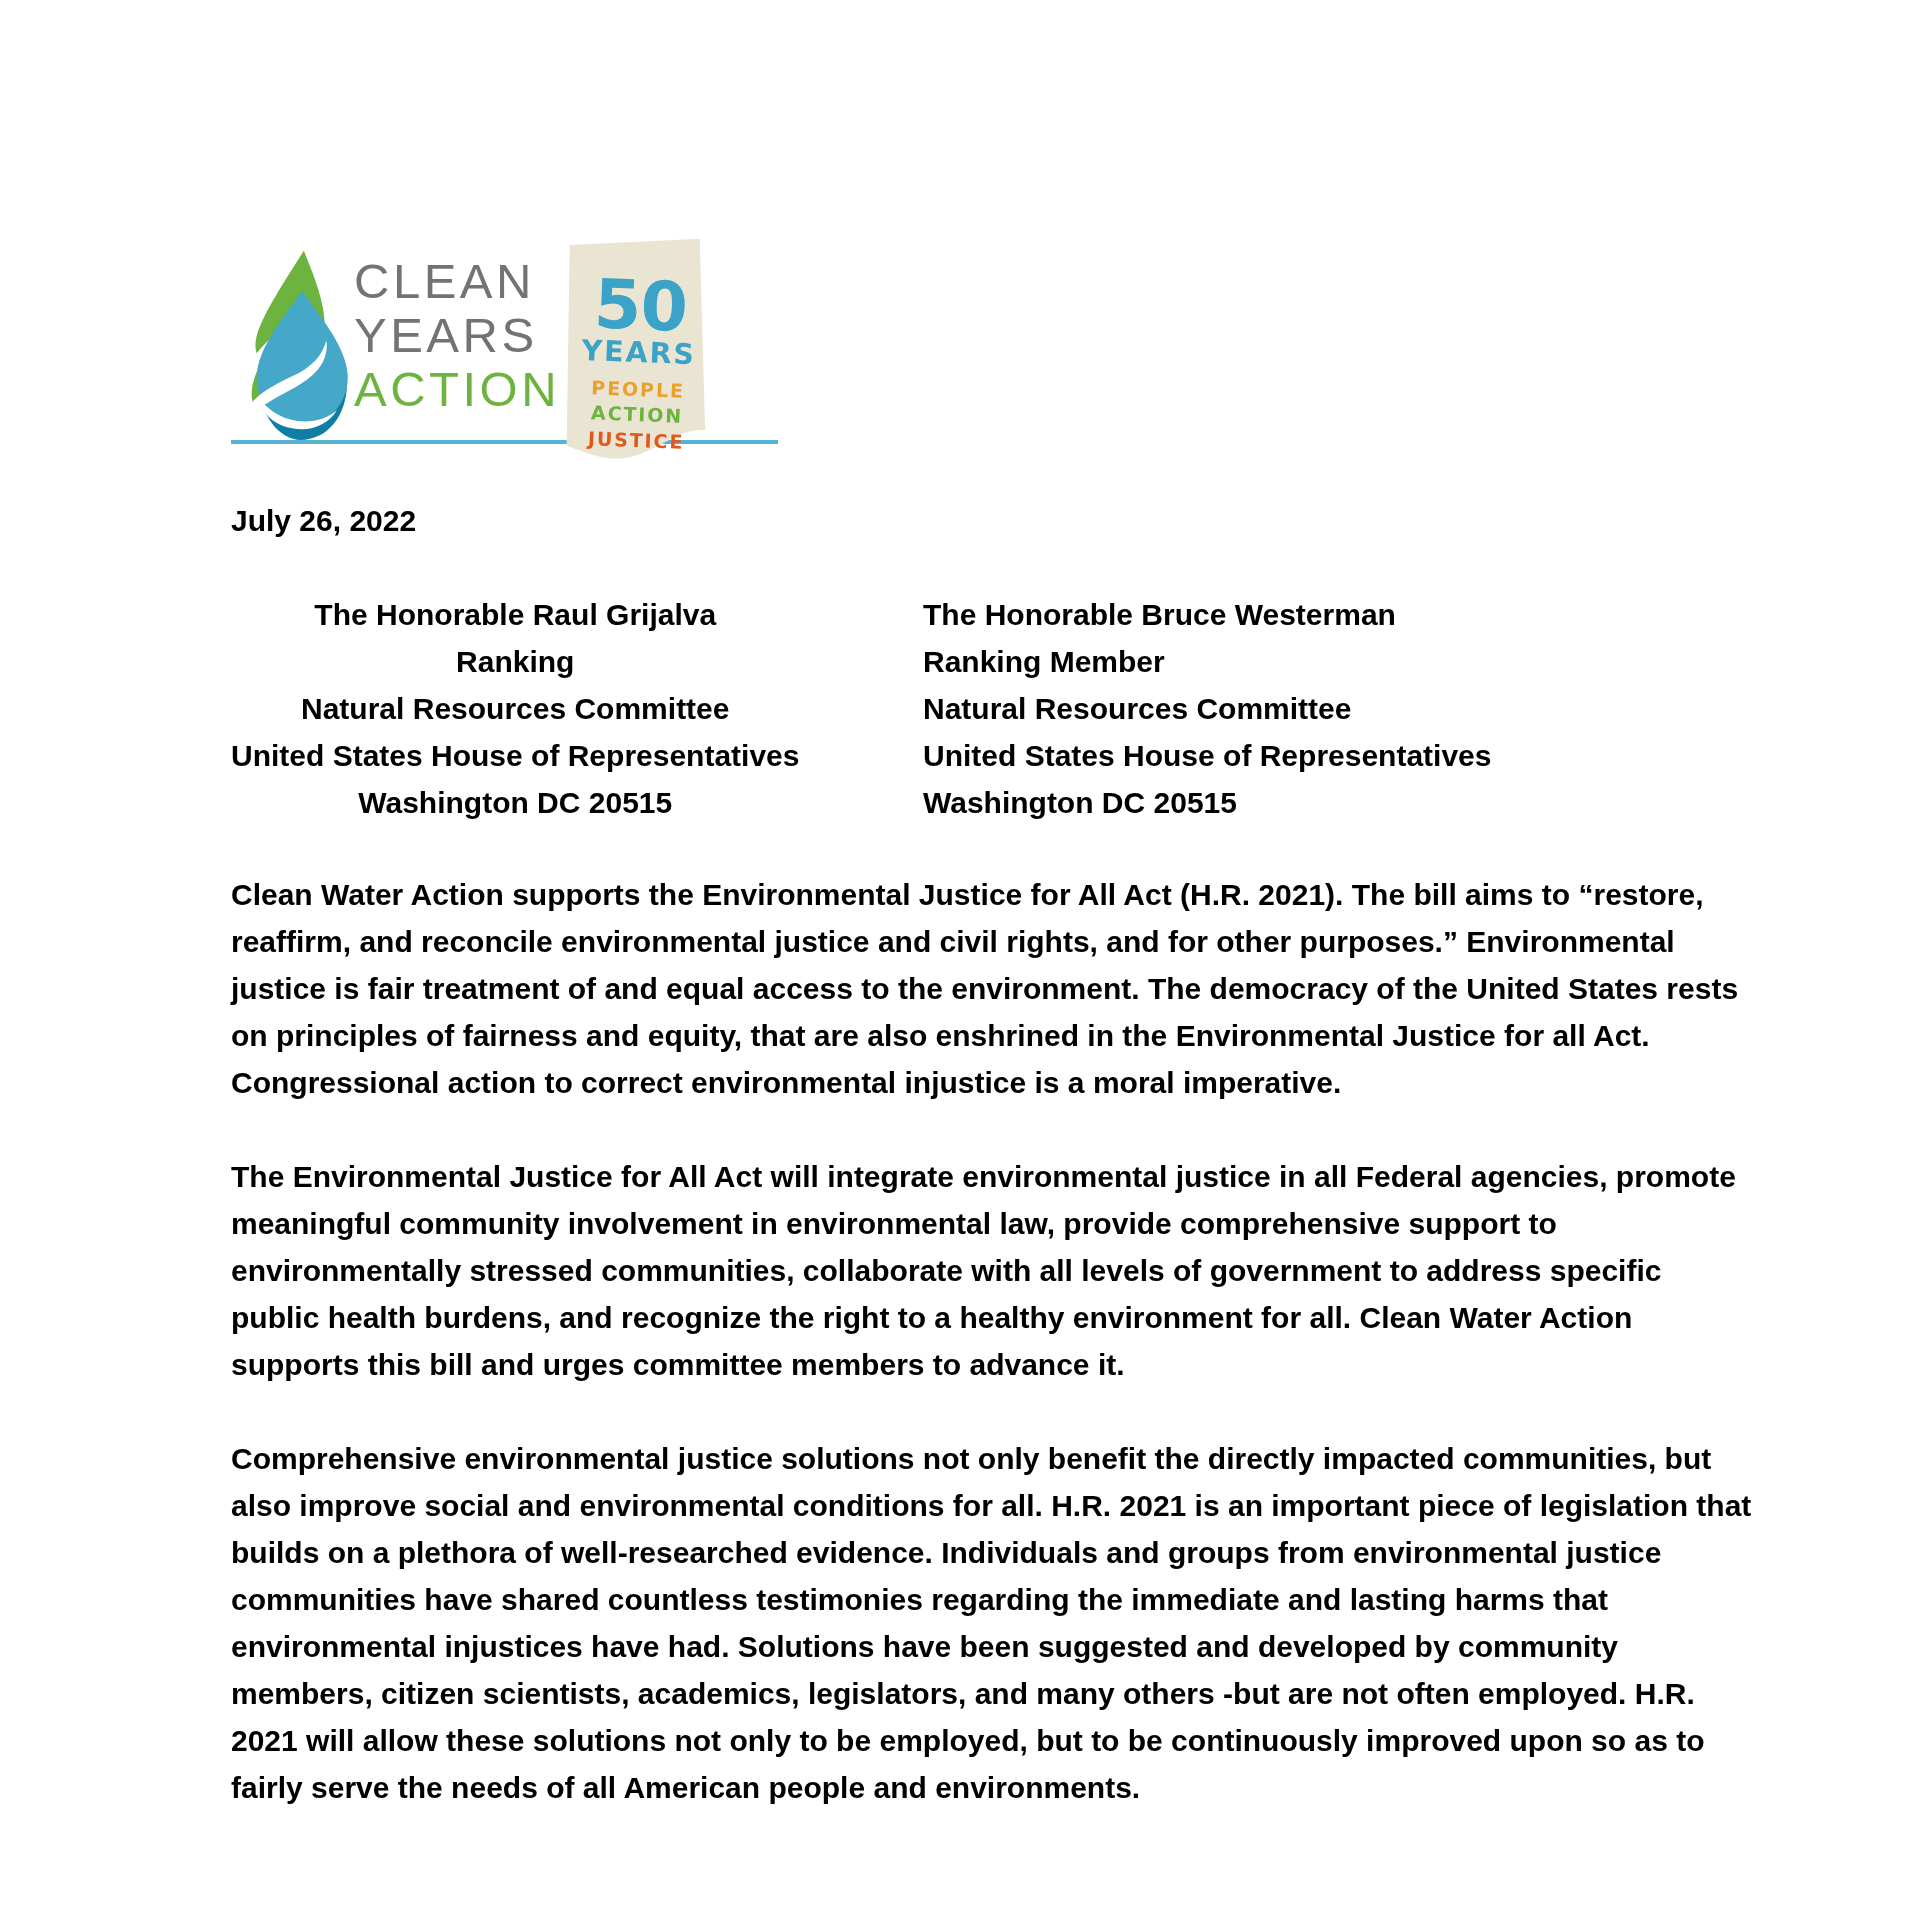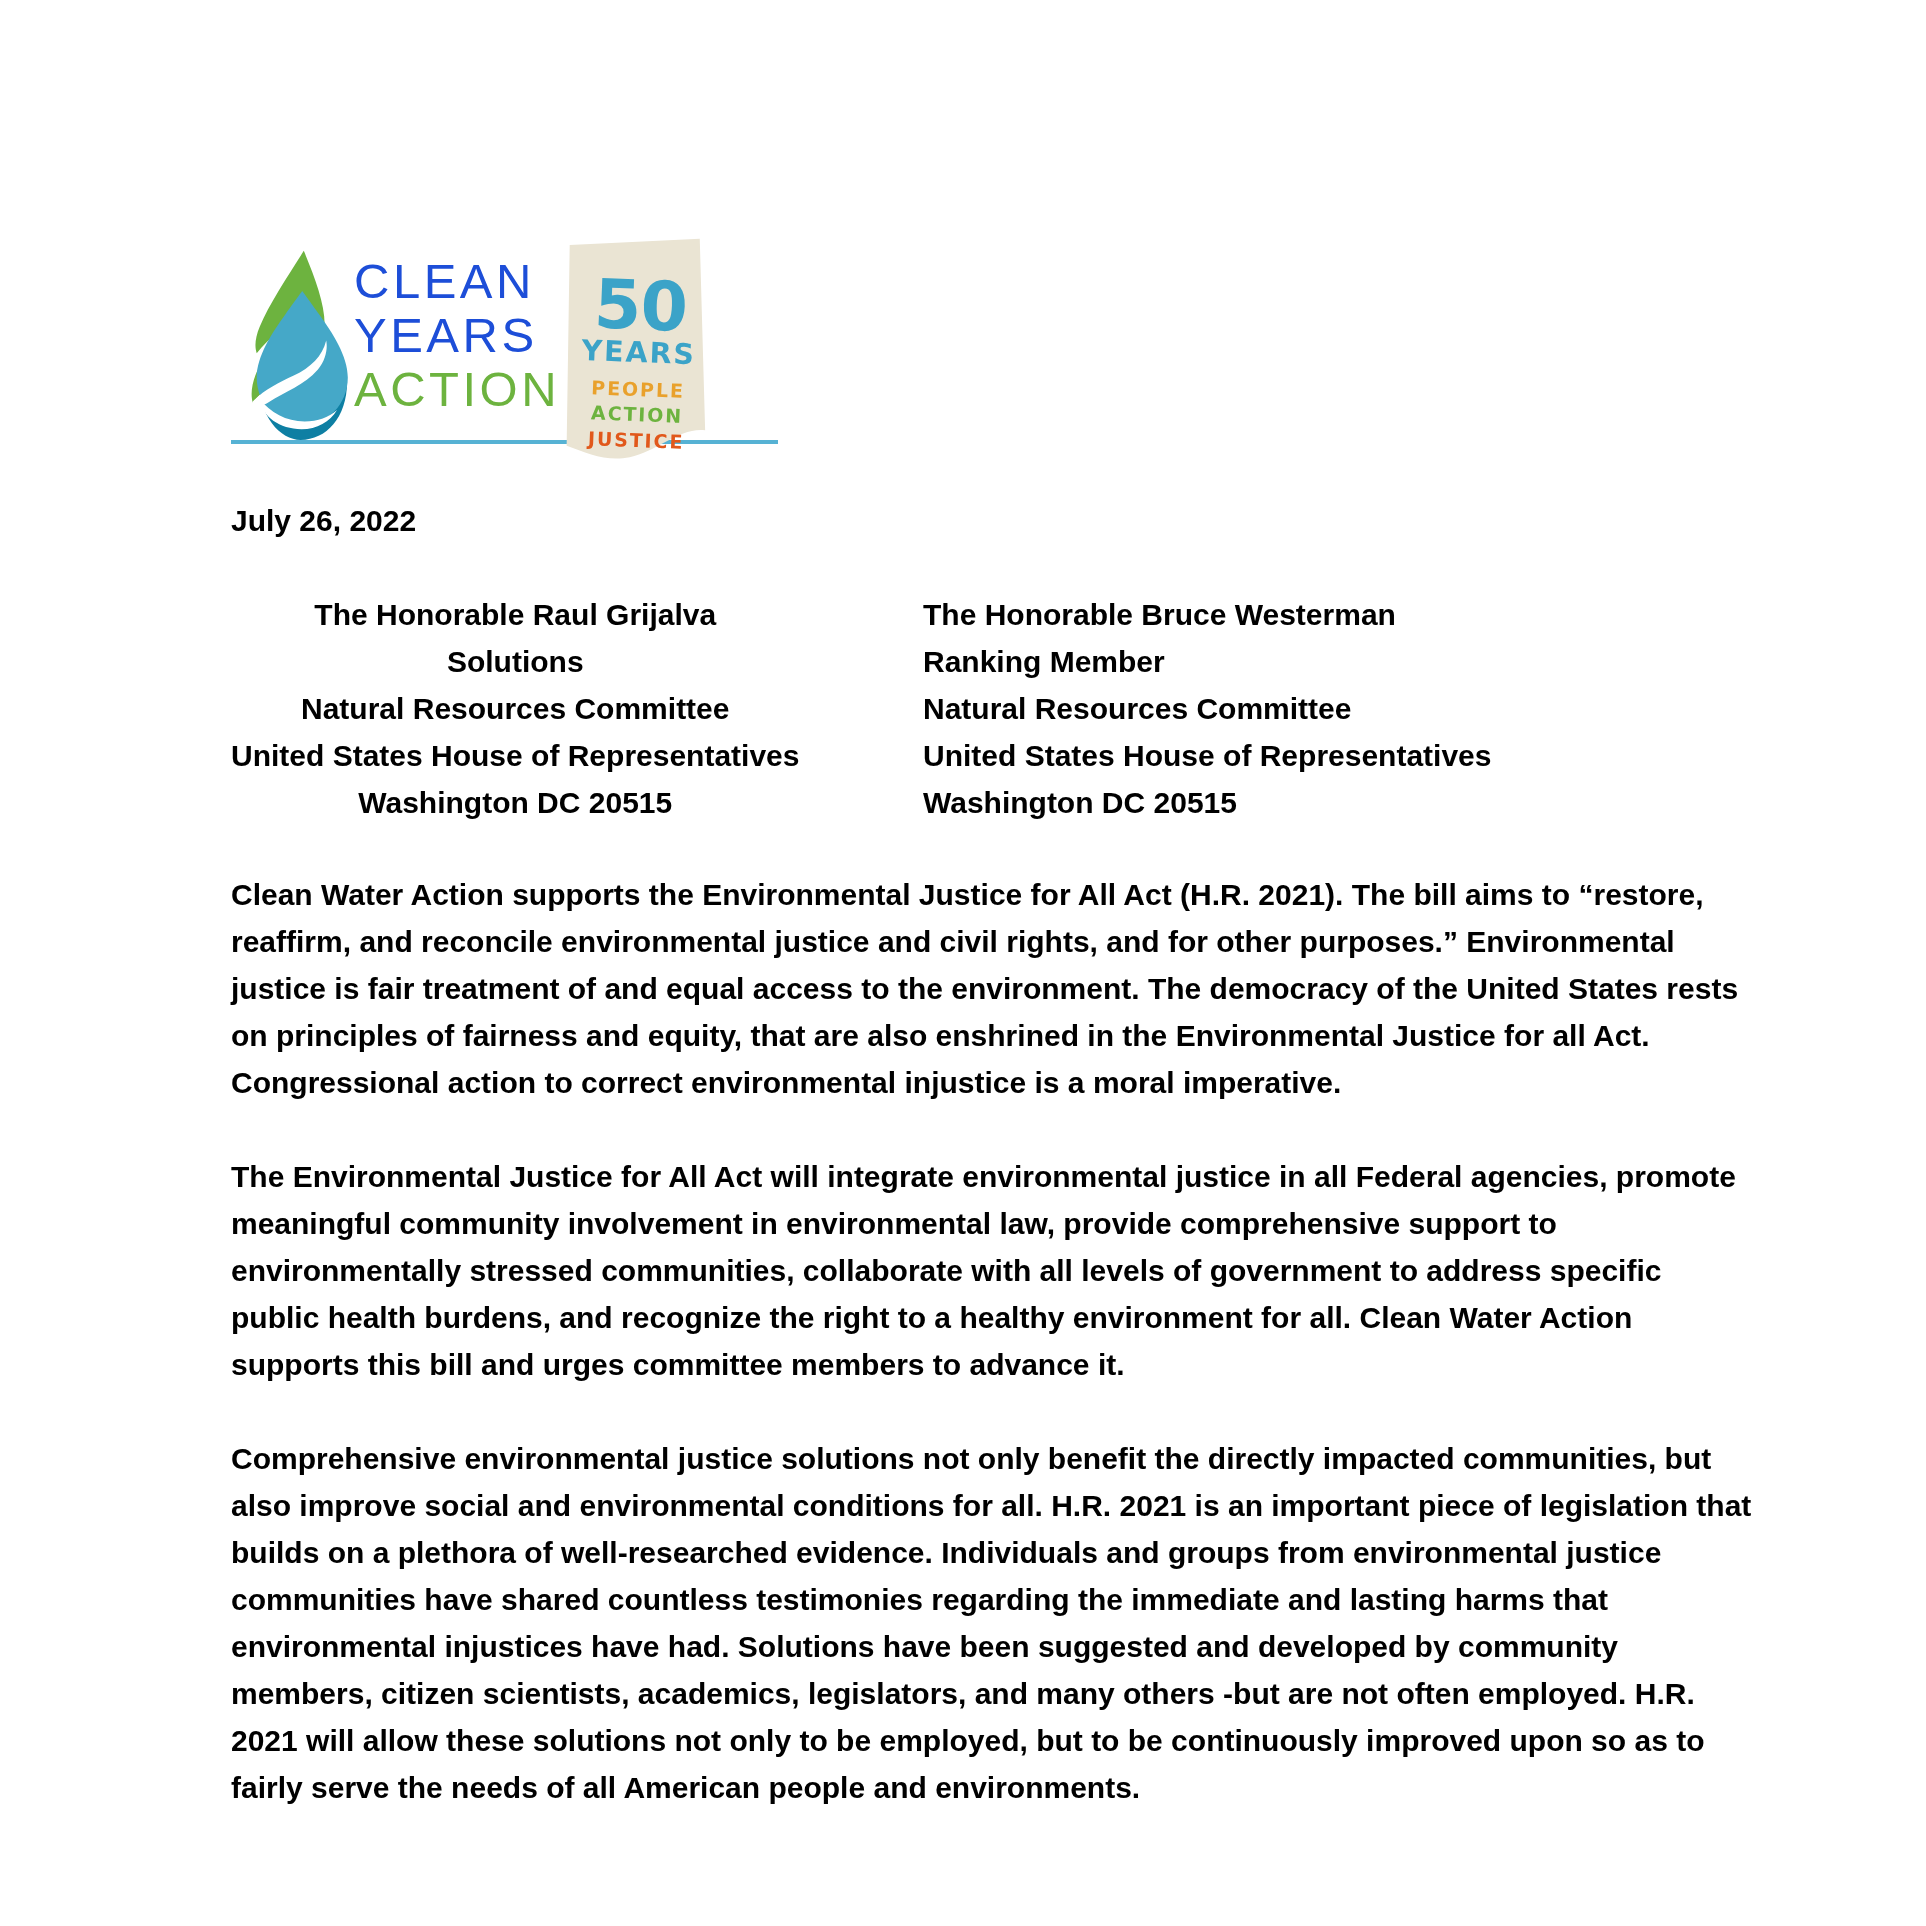--- a/index.html
+++ b/index.html
@@ -55,21 +55,21 @@
     width: 204px;
   }
   .logo-word {
     font-family: "Liberation Sans", sans-serif;
     font-weight: 400;
     font-size: 49px;
     letter-spacing: 3.5px;
     line-height: 54px;
     white-space: nowrap;
   }
-  .logo-word.blue { color: #1d4ed8; }
+  .logo-word.blue { color: #737373; }
   .logo-word.green { color: #6DB33F; }
 
   
   .badge {
     position: absolute;
     left: 333px;
     top: 3.1px;
     width: 143px;
     height: 227px;
   }
@@ -197,21 +197,21 @@
     </div>
   </div>
 
   <div class="doc">
 
     <div class="date-line">July 26, 2022</div>
 
     <div class="addresses" style="height:233px;">
       <div class="addr-col left">
         <div class="addr-line">The Honorable Raul Grijalva</div>
-        <div class="addr-line">Solutions</div>
+        <div class="addr-line">Ranking</div>
         <div class="addr-line">Natural Resources Committee</div>
         <div class="addr-line">United States House of Representatives</div>
         <div class="addr-line">Washington DC 20515</div>
       </div>
       <div class="addr-col right">
         <div class="addr-line">The Honorable Bruce Westerman</div>
         <div class="addr-line">Ranking Member</div>
         <div class="addr-line">Natural Resources Committee</div>
         <div class="addr-line">United States House of Representatives</div>
         <div class="addr-line">Washington DC 20515</div>

